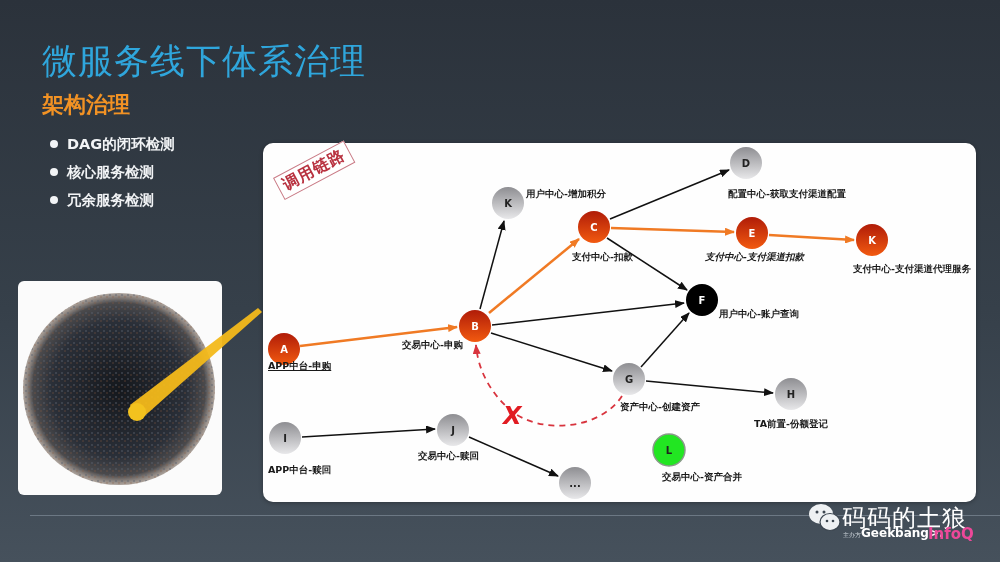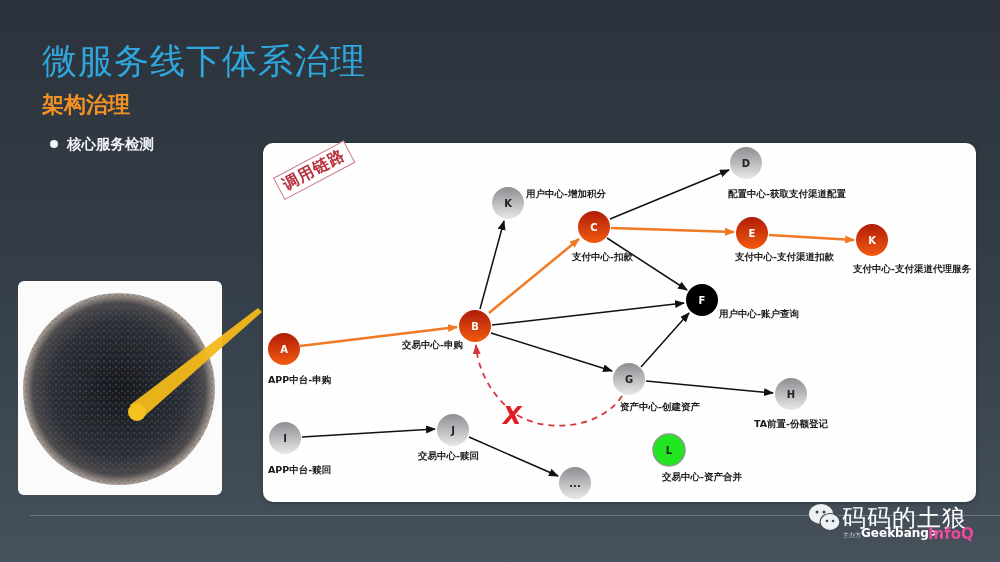--- a/index.html
+++ b/index.html
@@ -54,21 +54,23 @@
   .wm-geek { position: absolute; left: 861px; top: 526px; font-size: 12px; color: #ffffff; font-weight: bold;}
   .wm-infoq { position: absolute; left: 928px; top: 525px; font-size: 15px; color: #ec4899; font-weight: bold;}
 </style>
 </head>
 <body>
 
 <div class="title">微服务线下体系治理</div>
 <div class="subtitle">架构治理</div>
 
 <ul class="bullets">
+  <li><span class="dot"></span><span>DAG的闭环检测</span></li>
   <li><span class="dot"></span><span>核心服务检测</span></li>
+  <li><span class="dot"></span><span>冗余服务检测</span></li>
 </ul>
 
 <div class="thumb">
   <svg width="204" height="214">
     <defs>
       <radialGradient id="ball" cx="50%" cy="50%" r="50%">
         <stop offset="0%" stop-color="#15181d"></stop>
         <stop offset="70%" stop-color="#2a2f38"></stop>
         <stop offset="90%" stop-color="#4b4a4c"></stop>
         <stop offset="100%" stop-color="#7a6a5e" stop-opacity="0.6"></stop>
@@ -183,26 +185,26 @@
       </g>
     <g>
         <circle cx="669" cy="450" r="16" fill="#22e622" stroke="#8a9a8a" stroke-width="1.5"></circle>
         <text x="669" y="454" fill="#222">L</text>
       </g>
   </g>
 </svg>
 
 <div class="stamp">调用链路</div>
 
-<div class="node-label" style="left:268px;top:374px;">APP中台-申购</div>
+<div class="node-label" style="left:268px;top:360px;text-decoration:underline;">APP中台-申购</div>
 <div class="node-label" style="left:402px;top:339px;">交易中心-申购</div>
 <div class="node-label" style="left:526px;top:188px;">用户中心-增加积分</div>
 <div class="node-label" style="left:572px;top:251px;">支付中心-扣款</div>
 <div class="node-label" style="left:728px;top:188px;">配置中心-获取支付渠道配置</div>
-<div class="node-label" style="left:735px;top:251px;">支付中心-支付渠道扣款</div>
+<div class="node-label" style="left:705px;top:251px;font-style:italic;">支付中心-支付渠道扣款</div>
 <div class="node-label" style="left:853px;top:263px;">支付中心-支付渠道代理服务</div>
 <div class="node-label" style="left:719px;top:308px;">用户中心-账户查询</div>
 <div class="node-label" style="left:620px;top:401px;">资产中心-创建资产</div>
 <div class="node-label" style="left:754px;top:418px;">TA前置-份额登记</div>
 <div class="node-label" style="left:268px;top:464px;">APP中台-赎回</div>
 <div class="node-label" style="left:418px;top:450px;">交易中心-赎回</div>
 <div class="node-label" style="left:662px;top:471px;">交易中心-资产合并</div>
 
 <div class="sep"></div>
 <div class="brand"><span>QCon</span><span class="brand-num">10</span></div>

